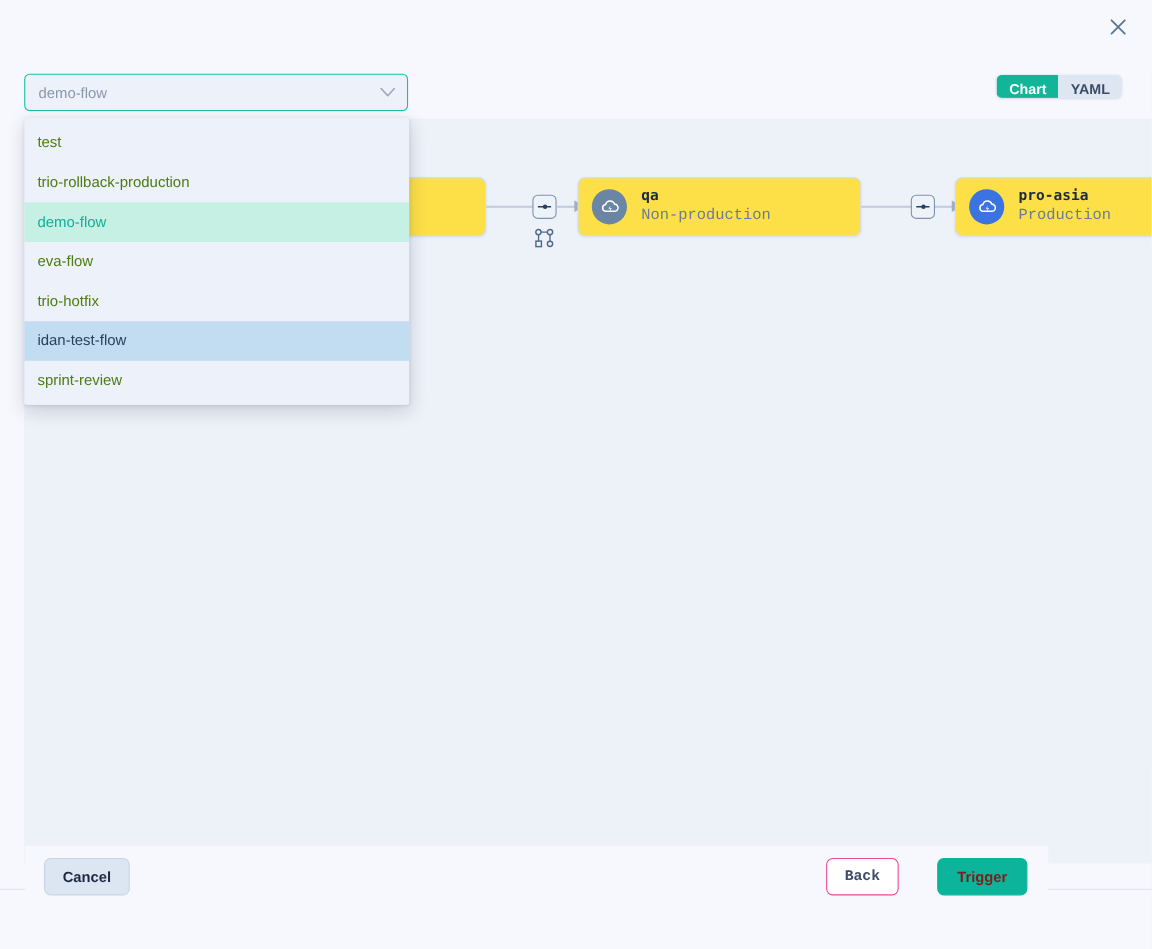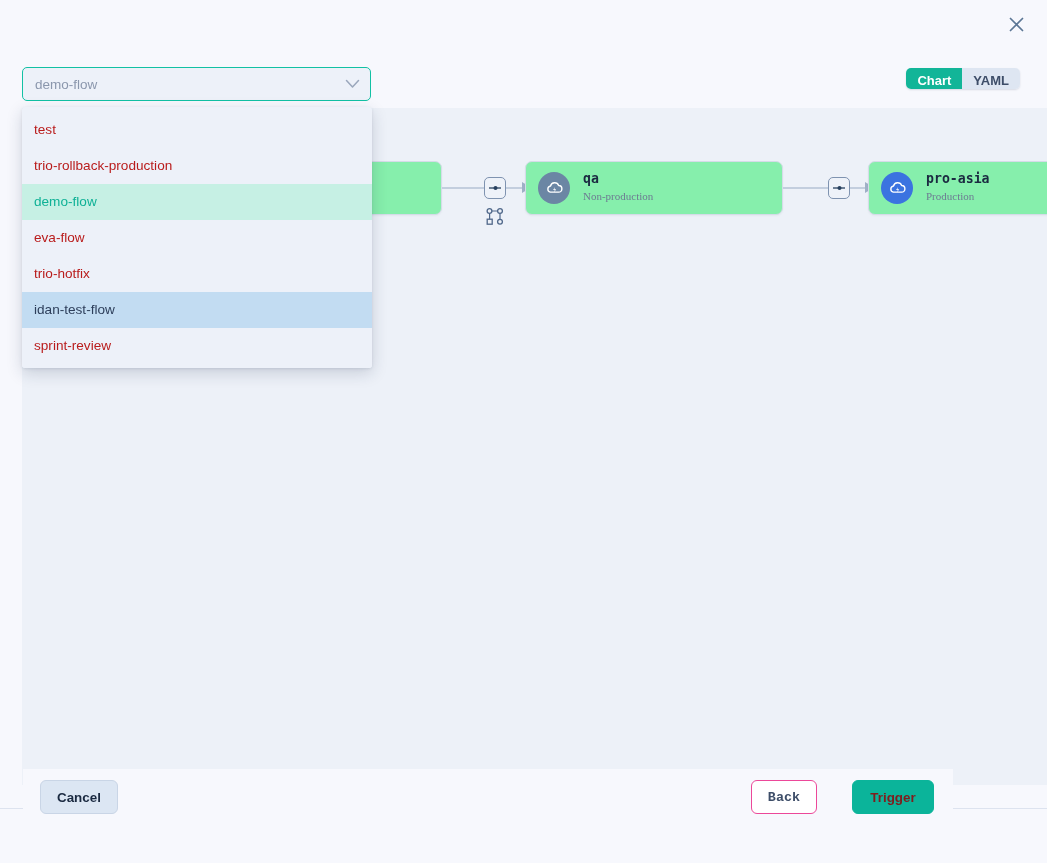--- a/index.html
+++ b/index.html
@@ -57,21 +57,21 @@
     background: #edf1f9;
     border-radius: 3px;
     box-shadow: 0 5px 16px rgba(30,45,80,0.18), 0 1px 3px rgba(30,45,80,0.10);
     padding: 5px 0 0 0;
     overflow: hidden;
     z-index: 30;
   }
   .dd-item {
     height: 36px; line-height: 36px;
     padding: 0 12px;
-    font-size: 13.6px; color: #b91c1c;
+    font-size: 13.6px; color: #4d7c0f;
     cursor: pointer;
     white-space: nowrap;
   }
   .dd-item.selected { background: #c6f0e4; color: #0fb196; }
   .dd-item.hovered  { background: #c2dcf2; color: #2d3e5a; }
   .dd-bottom-pad { height: 4px; background: #edf1f9; }
 
   
   .canvas {
     position: absolute; left: 22px; top: 108px;
@@ -93,42 +93,42 @@
     color: #3d4d68; background: #dee6f2;
   }
   .toggle-seg.active { background: #12b598; color: #ffffff; }
 
   
   .flow { position: absolute; left: 0; top: 0; width: 100%; height: 100%; }
 
   .node {
     position: absolute;
     height: 54px;
-    background: #86efac;
+    background: #fde047;
     border: 1px solid #d5dce8;
     border-radius: 7px;
     display: flex; align-items: center;
     padding: 0 16px 0 12px;
     box-shadow: 0 1px 2px rgba(35,50,80,0.05);
     cursor: pointer;
   }
   .node-icon {
     width: 32px; height: 32px; border-radius: 50%;
     display: flex; align-items: center; justify-content: center;
     flex: none; margin-right: 13px;
   }
   .node-text { display: flex; flex-direction: column; justify-content: center; }
   .node-name {
     font-size: 13.2px; font-weight: bold; color: #1b2a41;
     font-family: "DejaVu Sans Mono", monospace;
     line-height: 15px;
   }
   .node-sub {
-    font-size: 11px; color: #6d7b92;
-    font-family: Liberation Serif, serif;
+    font-size: 14px; color: #6d7b92;
+    font-family: Liberation Mono, monospace;
     line-height: 17px; margin-top: 2px;
   }
 
   .edge-line {
     position: absolute; height: 1.5px; background: #c3cede;
   }
   .badge {
     position: absolute;
     width: 22px; height: 22px;
     border: 1.3px solid #7f93b0;

